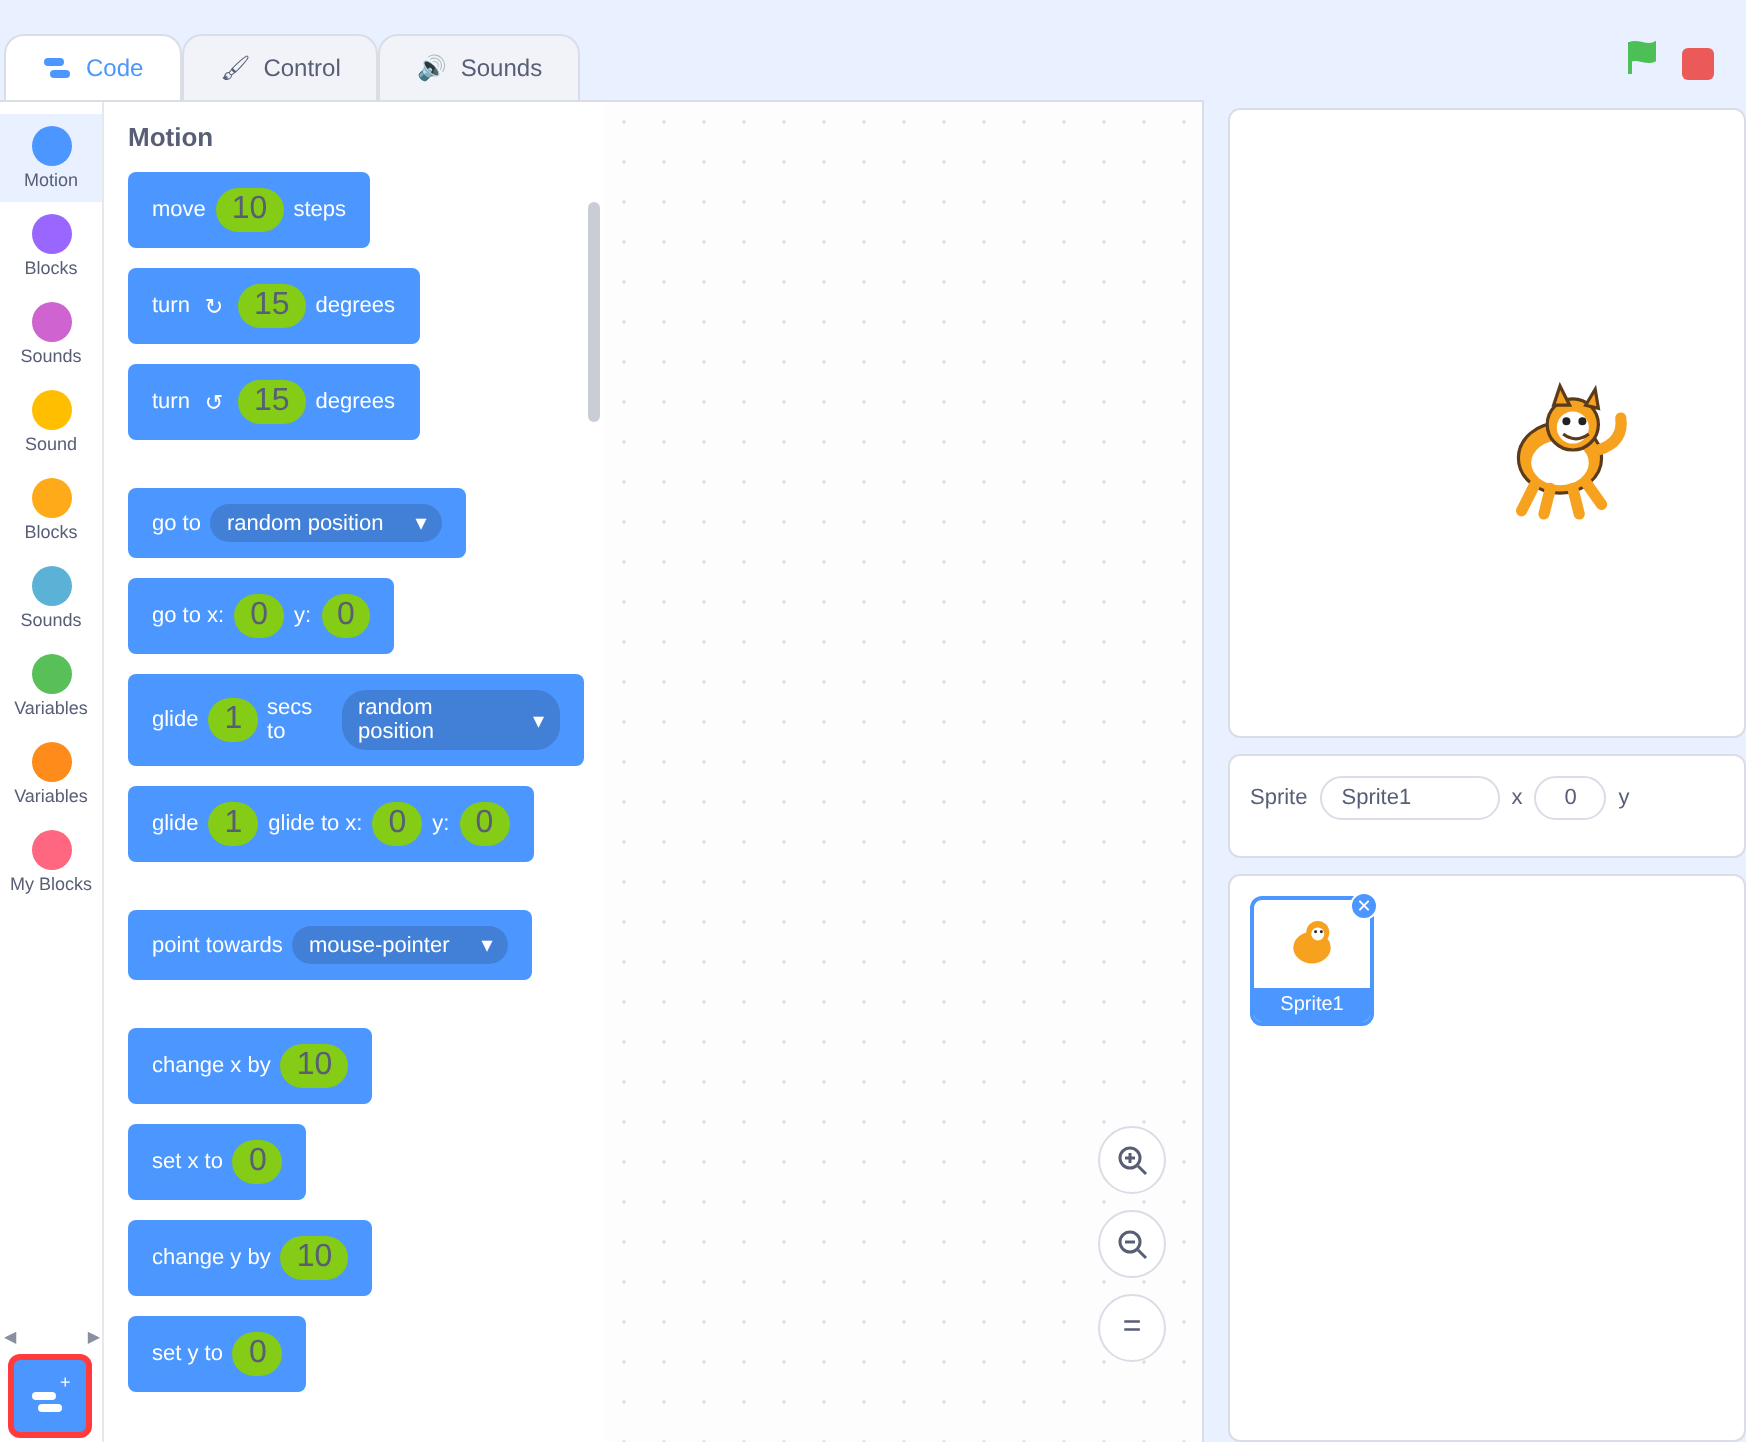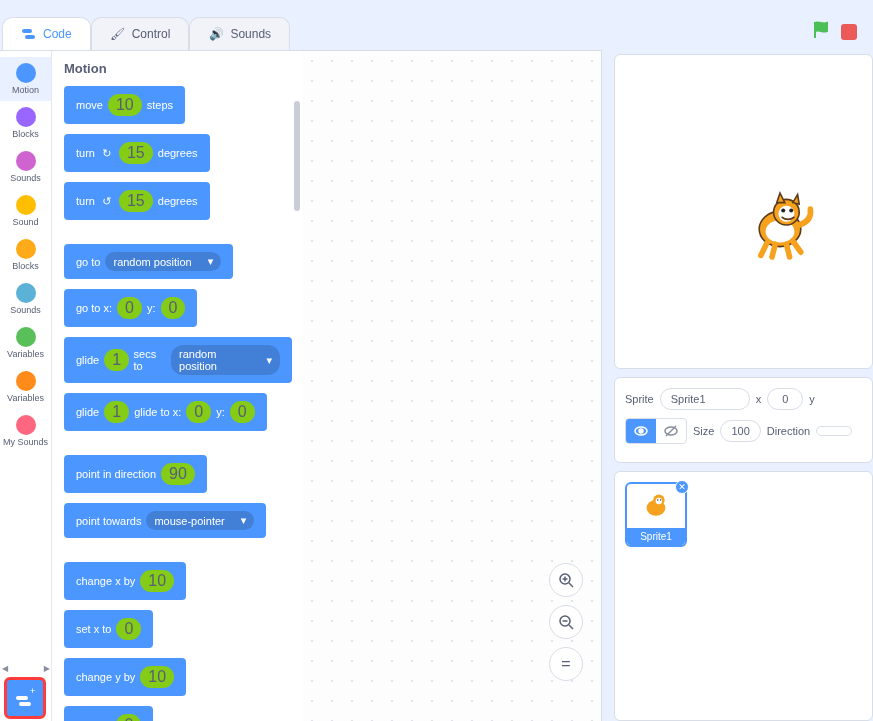--- a/index.html
+++ b/index.html
@@ -120,21 +120,21 @@
         <div class="cat">
           <div class="dot" style="background: rgb(89, 192, 89);"></div>
           <span>Variables</span>
         </div>
         <div class="cat">
           <div class="dot" style="background: rgb(255, 140, 26);"></div>
           <span>Variables</span>
         </div>
         <div class="cat">
           <div class="dot" style="background: rgb(255, 102, 128);"></div>
-          <span>My Sounds</span>
+          <span>My Blocks</span>
         </div>
         <div class="bottom-bar">
         <div class="hscroll">
             <span>◀</span>
             <span>▶</span>
           </div>
         <div class="ext-btn">
           <svg width="22" height="22" viewBox="0 0 22 22">
               <rect x="2" y="9" width="12" height="4" rx="2" fill="#fff"></rect>
               <rect x="5" y="15" width="12" height="4" rx="2" fill="#fff"></rect>
@@ -199,24 +199,20 @@
         <span>glide</span>
         <span class="pill">1</span>
         <span>glide to x:</span>
         <span class="pill">0</span>
         <span>y:</span>
         <span class="pill">0</span>
       </div></div>
 
       <div class="gap"></div>
 
-      <div class="blockrow"><div class="block">
-        <span>point in direction</span>
-        <span class="pill">90</span>
-      </div></div>
 
       <div class="blockrow"><div class="block">
         <span>point towards</span>
         <span class="dd">
               <span>mouse-pointer</span> 
               <span>▾</span>
             </span>
       </div></div>
 
       <div class="gap"></div>
@@ -284,40 +280,20 @@
     </div>
 
     <div class="sprite-info">
       <div class="info-row">
         <label>Sprite</label>
         <span class="inp wide">Sprite1</span>
         <label>x</label>
         <span class="inp">0</span>
         <label>y</label>
       </div>
-      <div class="info-row">
-        <span class="toggle-group">
-          <span class="toggle-btn active">
-              <svg width="14" height="14" viewBox="0 0 14 14" fill="none" stroke="#fff" stroke-width="1.5">
-                <ellipse cx="7" cy="7" rx="6" ry="4"></ellipse>
-                <circle cx="7" cy="7" r="2" fill="#fff"></circle>
-              </svg>
-            </span>
-          <span class="toggle-btn">
-              <svg width="14" height="14" viewBox="0 0 14 14" fill="none" stroke="#8a8f9e" stroke-width="1.5">
-                <ellipse cx="7" cy="7" rx="6" ry="4"></ellipse>
-                <line x1="2" y1="12" x2="12" y2="2"></line>
-              </svg>
-            </span>
-        </span>
-        <label>Size</label>
-        <span class="inp">100</span>
-        <label>Direction</label>
-        <span class="inp"></span>
-      </div>
     </div>
 
     <div class="sprite-list">
       <div class="sprite-thumb">
         <span class="x">✕</span>
         <div class="timg">
           <svg width="36" height="36" viewBox="0 0 100 100">
               <ellipse cx="50" cy="55" rx="26" ry="22" fill="#f6a21f"></ellipse>
               <circle cx="58" cy="34" r="16" fill="#f6a21f"></circle>
               <circle cx="58" cy="36" r="9" fill="#fff"></circle>

